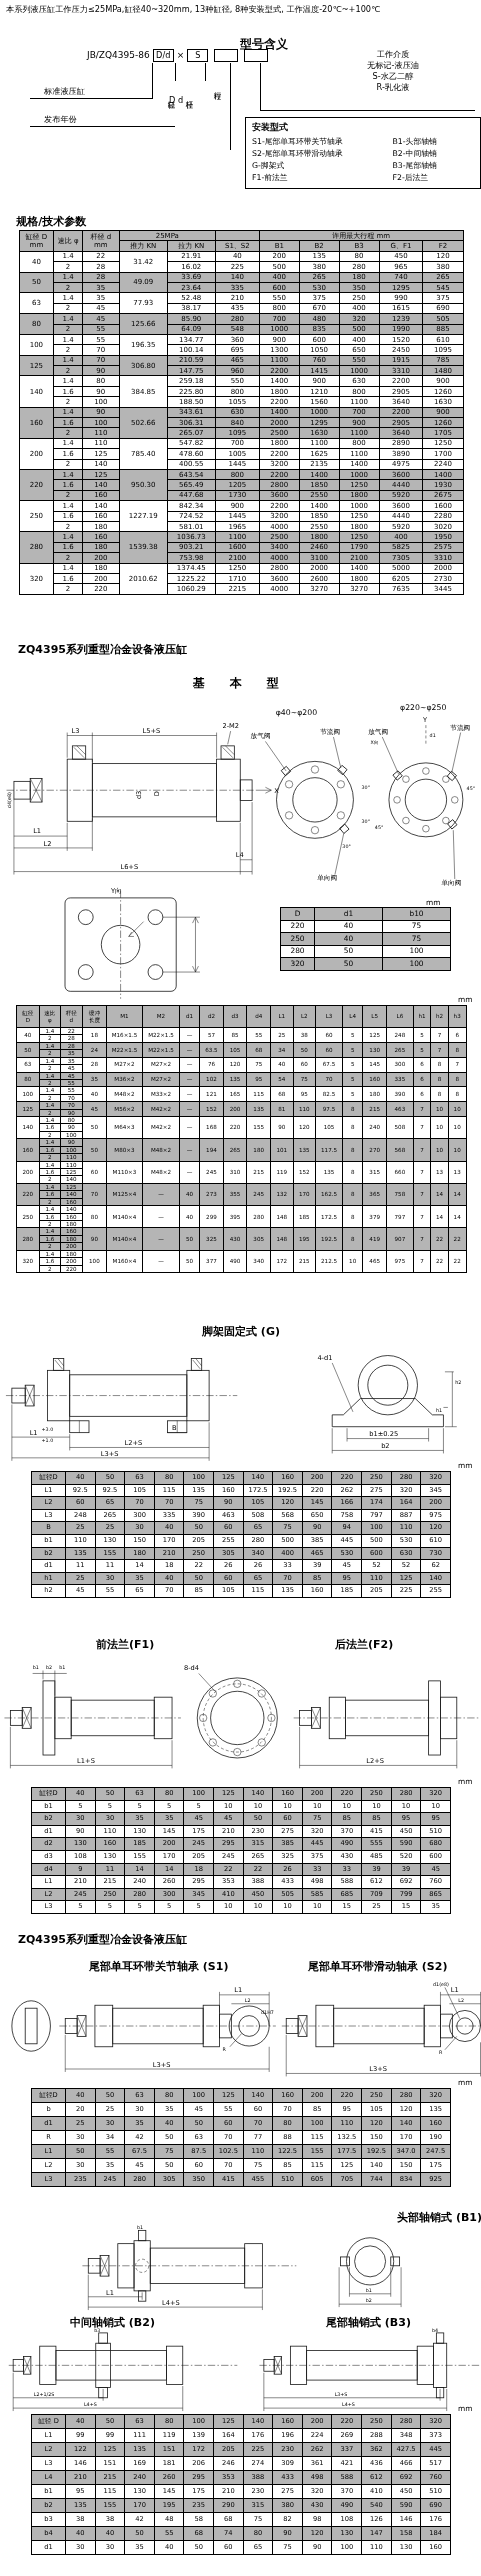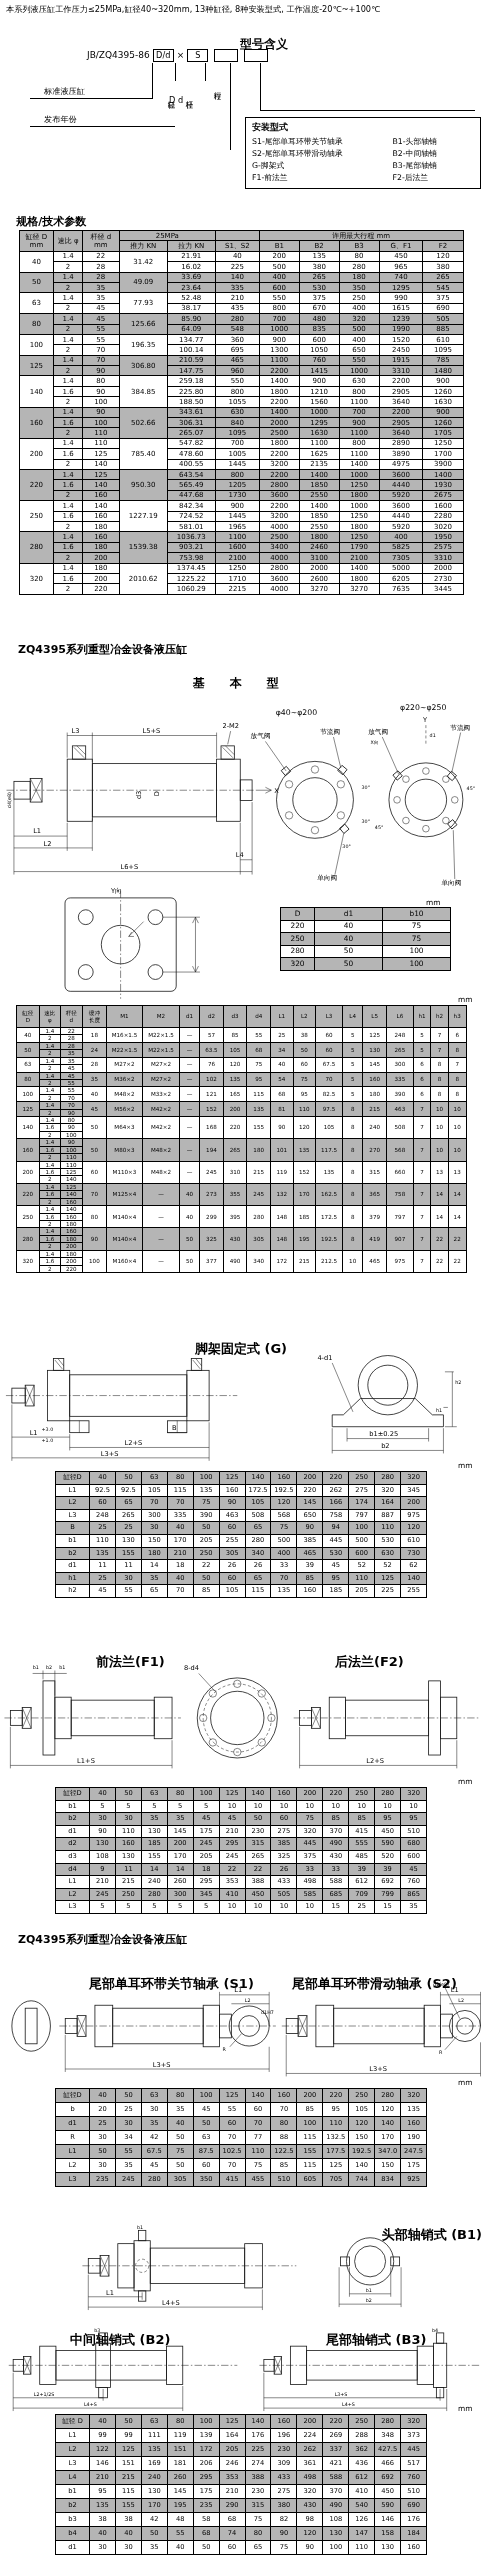--- a/index.html
+++ b/index.html
@@ -1,34 +1,34 @@
 <!DOCTYPE html>
 <html style="font-size:12px"><head>
 <meta charset="utf-8">
 <style>
   html,body{margin:0;padding:0;background:#e8e8e8;font-family:"DejaVu Sans","Liberation Sans",sans-serif;color:#000;}
   #page{position:relative;width:482px;height:2576px;background:#fff;margin:0 auto;overflow:hidden;}
   .sec{position:absolute;left:0;width:482px;}
   .note{font-size:8.2px;padding-left:6px;letter-spacing:0;}
   .h-series{font-size:11px;font-weight:bold;padding-left:18px;}
   .h-center{font-size:12px;font-weight:bold;text-align:center;letter-spacing:10.4px;}
-  .h-sub{font-size:13px;font-weight:bold;margin-top:16px;}
+  .h-sub{font-size:11px;font-weight:bold;}
   .h-spec{font-size:11px;font-weight:bold;padding-left:16.3px;}
   .unit{position:absolute;font-size:7.4px;}
   table.t{border-collapse:collapse;table-layout:fixed;margin:0 auto;}
   table.t td,table.t th{border:0.7px solid #000;text-align:center;vertical-align:middle;padding:0;
     font-weight:normal;white-space:pre-line;overflow:hidden;line-height:1.15;}
   tr.g td{background:#b5b5b5;}
   td.hd,th.hd{background:#b5b5b5;font-weight:bold;}
   .spec{width:445px;font-size:7px;}
   .spec tr{height:10.4px;}
   .dims{width:451px;font-size:5.6px;}
   .dims tr{height:6.7px;}
   .dims tr.hrow{height:22px;}
-  .mx{width:372px;font-size:6.7px;padding-left:36px;}
+  .mx{width:420px;font-size:6.7px;padding-left:36px;}
   .mx tr{height:12.6px;}
   .mx-lg tr{height:14px;}
   .small-t{width:171px;font-size:7.4px;}
   .small-t tr{height:12.6px;}
   
   .mc{position:absolute;font-size:8.2px;}
   .mc-title{position:absolute;left:0;width:482px;text-align:center;font-size:12px;font-weight:bold;}
   .box{display:inline-block;border:0.7px solid #000;min-width:16.3px;height:11px;text-align:center;
     font-size:8.2px;vertical-align:middle;padding:0 1.5px;}
   .vline{position:absolute;width:0.7px;background:#000;}
@@ -71,20 +71,26 @@
     <div class="vline" style="top:42px;left:260px;height:47px;"></div>
     <div class="hline" style="top:77px;left:30px;width:122px;"></div>
     <div class="hline" style="top:105px;left:30px;width:145px;"></div>
     <div class="hline" style="top:89px;left:260px;width:215px;"></div>
     <div class="mc" style="top:65px;left:44px;">标准液压缸</div>
     <div class="mc" style="top:93px;left:44px;">发布年份</div>
     <div class="mc" style="top:74px;left:169px;">D d</div>
     <div class="mc vtext" style="top:74px;left:166px;font-size:7.4px;">缸径</div>
     <div class="mc vtext" style="top:74px;left:184px;font-size:7.4px;">杆径</div>
     <div class="mc vtext" style="top:65px;left:212px;font-size:7.4px;">行程</div>
+    <div class="mc" style="top:28px;left:319px;width:148px;text-align:center;">
+      <div>工作介质</div>
+      <div>无标记-液压油</div>
+      <div>S-水乙二醇</div>
+      <div>R-乳化液</div>
+    </div>
     <div class="mountbox" style="top:96px;left:245px;width:222px;">
       <div class="ttl">安装型式</div>
       <div class="mcol" style="width:138px;">
         <div>S1-尾部单耳环带关节轴承</div>
         <div>S2-尾部单耳环带滑动轴承</div>
         <div>G-脚架式</div>
         <div>F1-前法兰</div>
       </div>
       <div class="mcol" style="width:74px;">
         <div>B1-头部轴销</div>
@@ -372,21 +378,21 @@
           </tr>
           <tr>
             <td>2</td>
             <td>140</td>
             <td>400.55</td>
             <td>1445</td>
             <td>3200</td>
             <td>2135</td>
             <td>1400</td>
             <td>4975</td>
-            <td>3900</td>
+            <td>2240</td>
           </tr>
           <tr class="g">
             <td rowspan="3">220</td>
             <td>1.4</td>
             <td>125</td>
             <td rowspan="3">950.30</td>
             <td>643.54</td>
             <td>800</td>
             <td>2200</td>
             <td>1400</td>
@@ -1538,21 +1544,21 @@
             <td>15</td>
             <td>35</td>
           </tr>
         </tbody>
       </table>
   </div>
 
   <div class="sec h-series" style="top:1932px;">ZQ4395系列重型冶金设备液压缸</div>
   <div class="sec" style="top:1959px;">
     <span class="h-sub" style="position:absolute;left:89px;">尾部单耳环带关节轴承 (S1)</span>
-    <span class="h-sub" style="position:absolute;left:292px;">尾部单耳环带滑动轴承 (S2)</span>
+    <span class="h-sub" style="position:absolute;left:308px;">尾部单耳环带滑动轴承 (S2)</span>
   </div>
   <div class="sec" style="top:1974px;height:105px;">
     <svg width="482" height="104" viewBox="0 0 650 140">
       <g>
         <ellipse class="s" cx="42" cy="70" rx="26" ry="34"></ellipse>
         <rect class="s" x="34" y="46" width="16" height="48"></rect>
       </g>
       <g>
         <line class="cl" x1="80" y1="70" x2="372" y2="70"></line>
         <rect class="s" x="88" y="60" width="16" height="20"></rect>

